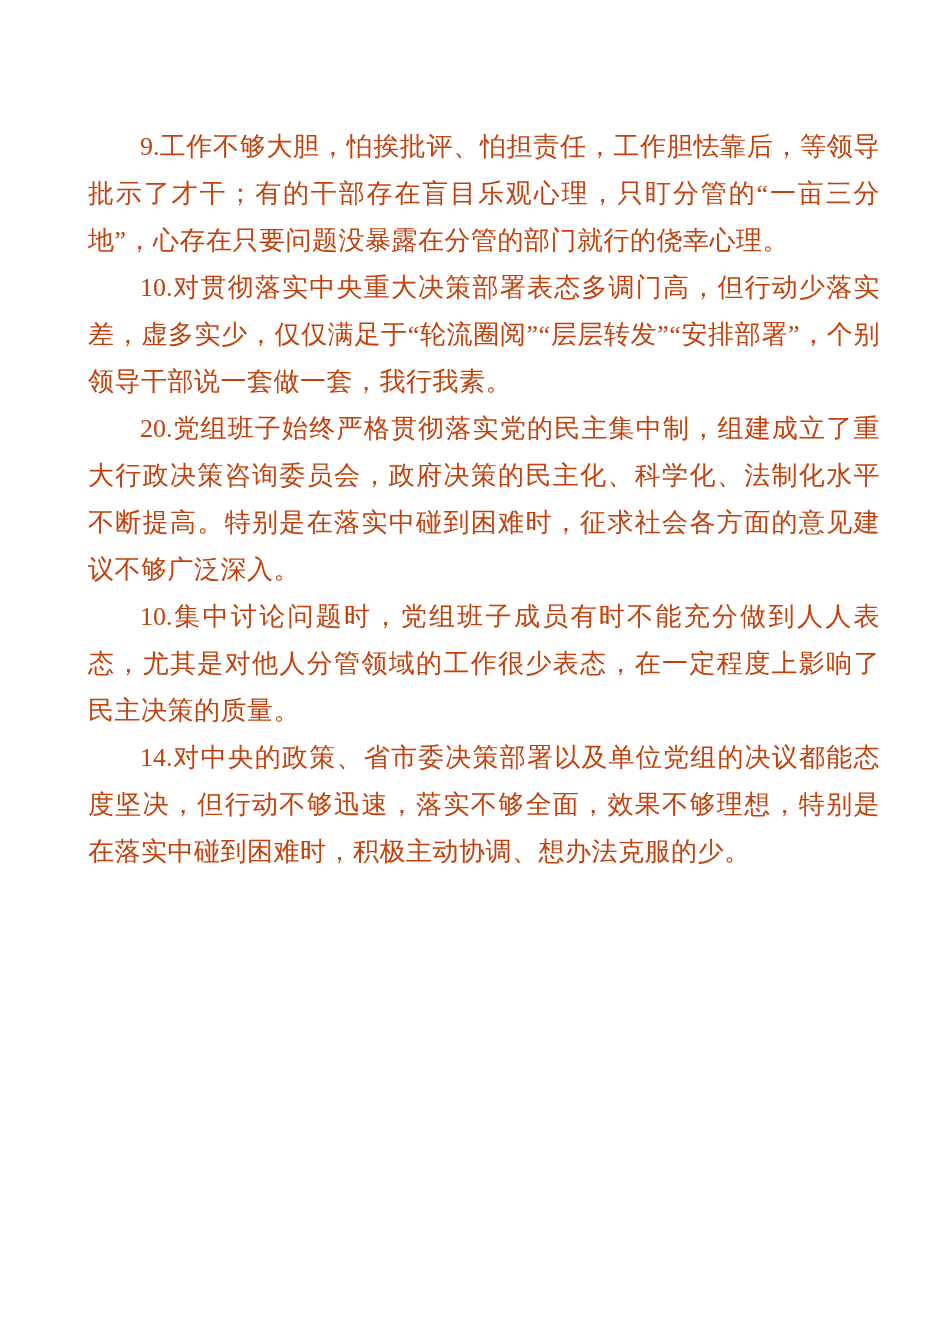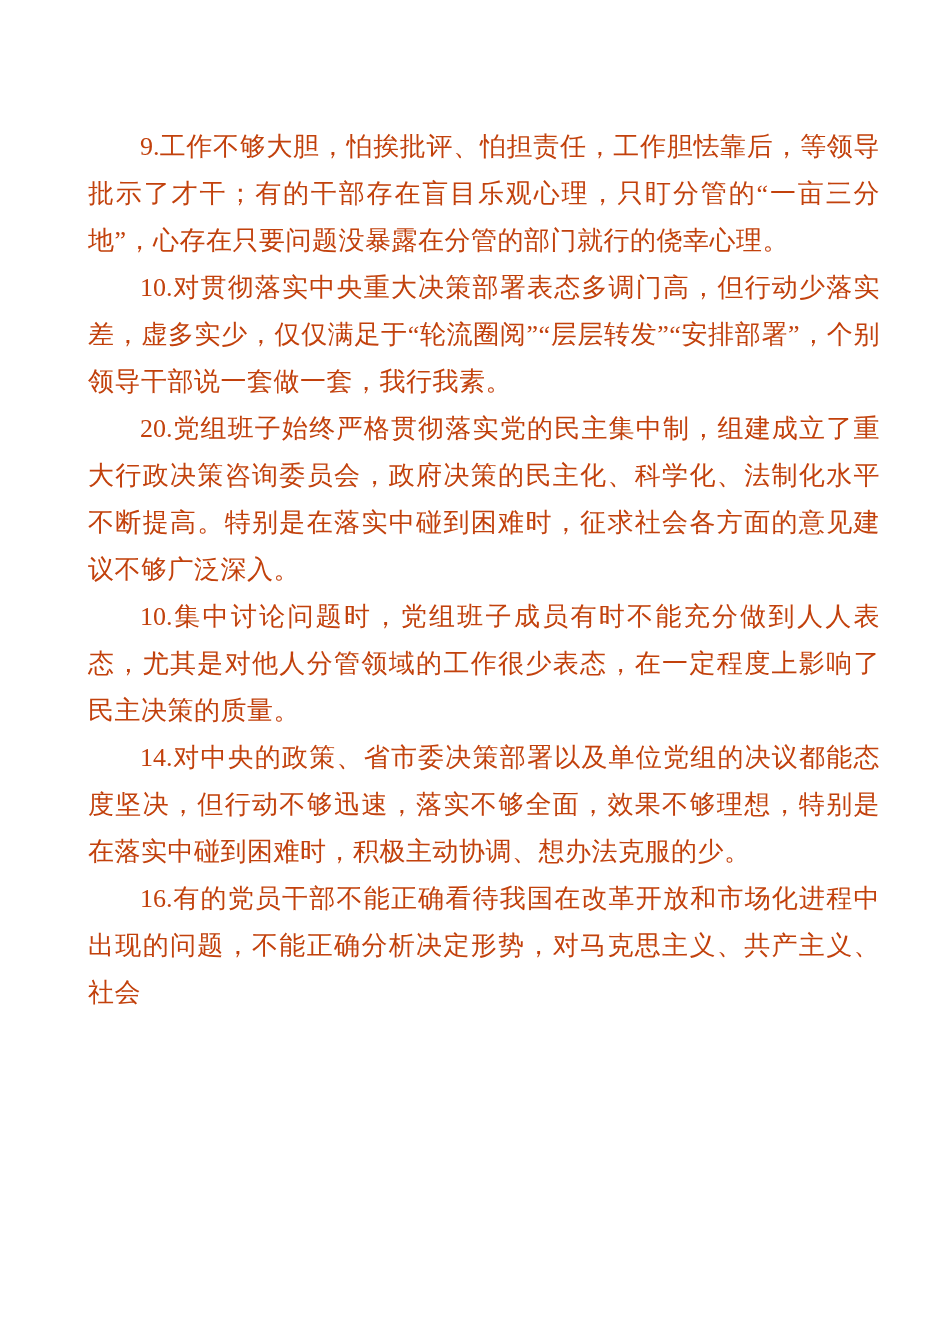--- a/index.html
+++ b/index.html
@@ -50,16 +50,15 @@
     <p class="para"><span class="para-number">10.</span><span>对贯彻落实中央重大决策部署表态多调门高，但行动少落实差，虚多实少，仅仅满足于“轮流圈阅”“层层转发”“安排部署”，个别领导干部说一套做一套，我行我素。</span></p>
 
 
     <p class="para"><span class="para-number">20.</span><span>党组班子始终严格贯彻落实党的民主集中制，组建成立了重大行政决策咨询委员会，政府决策的民主化、科学化、法制化水平不断提高。特别是在落实中碰到困难时，征求社会各方面的意见建议不够广泛深入。</span></p>
 
     <p class="para"><span class="para-number">10.</span><span>集中讨论问题时，党组班子成员有时不能充分做到人人表态，尤其是对他人分管领域的工作很少表态，在一定程度上影响了民主决策的质量。</span></p>
 
     <p class="para"><span class="para-number">14.</span><span>对中央的政策、省市委决策部署以及单位党组的决议都能态度坚决，但行动不够迅速，落实不够全面，效果不够理想，特别是在落实中碰到困难时，积极主动协调、想办法克服的少。</span></p>
 
 
-    <p class="para"><span class="para-number">16.</span><span>有的党员干部不能正确看待我国在改革开放和市场化进程中出现的问题，不能正确分析决定形势，对马克思主义、共产主义、社会</span></p>
 
   </div>
 </div>
 
 </body></html>

